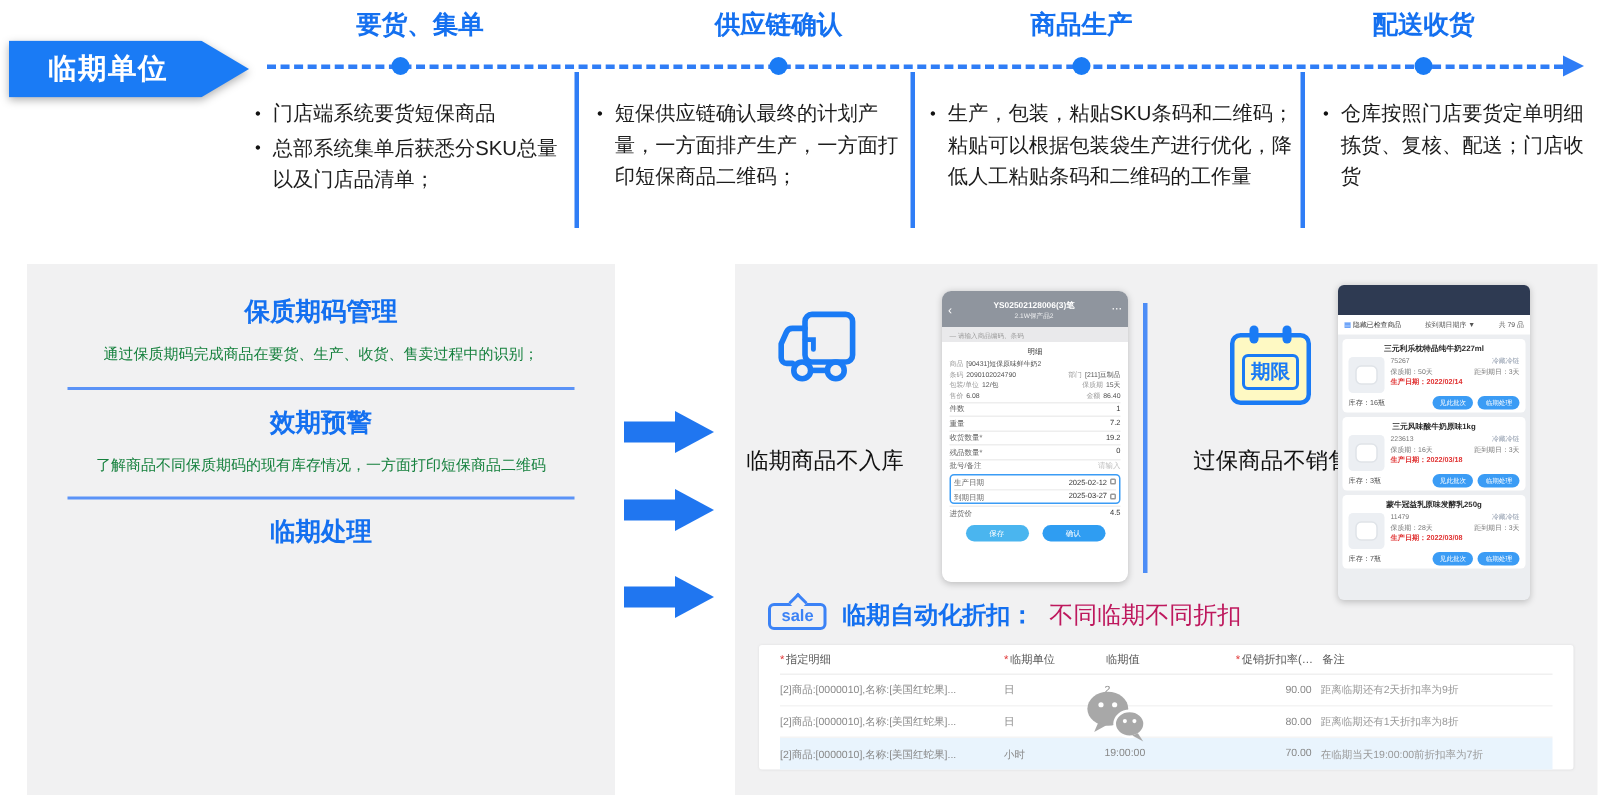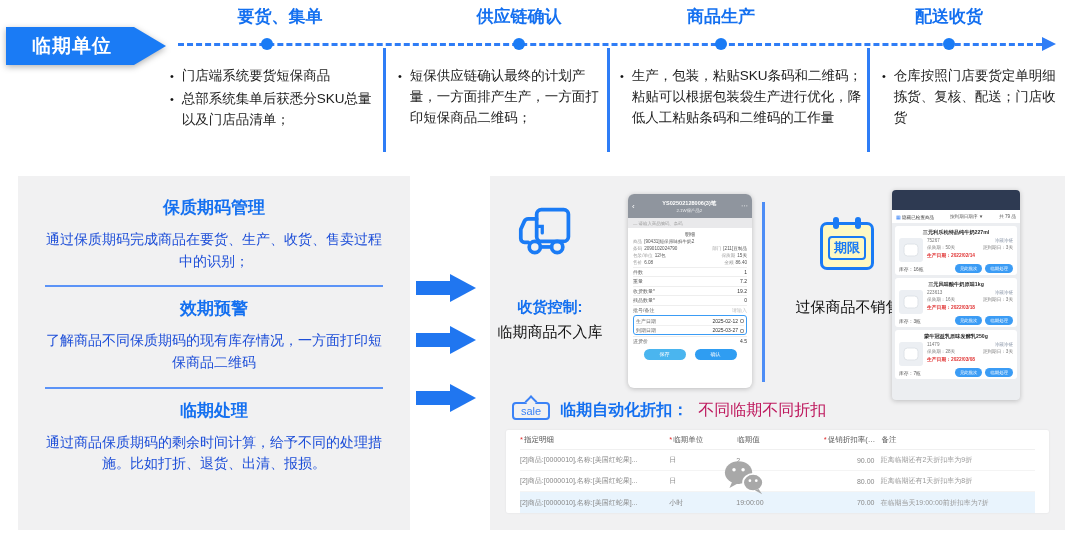--- a/index.html
+++ b/index.html
@@ -21,21 +21,21 @@
     font-size:17px; font-weight:bold; white-space:nowrap; }
   .tl-sep { position:absolute; top:48px; width:3px; height:104px; background:#2f7df6; }
   .stage-bullets { position:absolute; top:66px; list-style:none; }
   .stage-bullets li { display:flex; gap:8px; font-size:13.5px; color:#1c1c1c; line-height:1.55; margin-bottom:2px; }
   .stage-bullets .bmark { font-size:11px; line-height:1.9; color:#111; }
 
   
   .left-panel { position:absolute; left:18px; top:176px; width:392px; height:354px;
     background:#f1f1f2; padding-top:16px; }
   .lp-title { text-align:center; color:#1470f0; font-size:17px; font-weight:bold; margin:4px 0 10px; }
-  .lp-body { text-align:center; font-size:14px; color:#1d4ed8; line-height:1.55; padding:0 24px; }
+  .lp-body { text-align:center; font-size:10px; color:#15803d; line-height:1.55; padding:0 24px; }
   .lp-div { border-top:2px solid #5b93f7; width:86%; margin:13px auto 10px; }
 
   
   .big-arrow { position:absolute; left:416px; width:62px; height:28px; }
   .big-arrow .body { position:absolute; left:0; top:7px; width:34px; height:14px; background:#2076f0; }
   .big-arrow .head { position:absolute; left:34px; top:0; width:0; height:0;
     border-left:26px solid #2076f0; border-top:14px solid transparent; border-bottom:14px solid transparent; }
 
   
   .right-panel { position:absolute; left:490px; top:176px; width:575px; height:354px; background:#f1f1f2; }
@@ -97,21 +97,21 @@
   .p2-prod { color:#e03131; font-weight:bold; font-size:4.8px; }
   .p2-bottom { display:flex; justify-content:space-between; align-items:center; margin-top:2px; }
   .p2-stock { font-size:4.8px; color:#555; }
   .p2-btns { display:flex; gap:3px; }
   .p2-btn { background:#3b9cf5; color:#fff; border:none; border-radius:5px; font-size:4.4px;
     height:9px; padding:0 5px; display:flex; align-items:center; }
 
   
   .sale-row { position:absolute; left:22px; top:224px; display:flex; align-items:center; gap:10px; }
   .sale-tag { position:relative; border:2px solid #3b82f6; border-radius:4px; padding:1px 7px;
-    color:#3b82f6; font-size:11px; font-weight:normal; background:#f1f1f2; }
+    color:#3b82f6; font-size:11px; font-weight:bold; background:#f1f1f2; }
   .sale-tag::before { content:""; position:absolute; left:50%; top:-7px; transform:translateX(-50%) rotate(45deg);
     width:7px; height:7px; border-left:2px solid #3b82f6; border-top:2px solid #3b82f6; background:#f1f1f2; }
   .sale-title { color:#1470f0; font-size:16px; font-weight:bold; }
   .sale-sub { color:#be185d; font-size:16px; }
 
   .disc-table { position:absolute; left:16px; top:254px; width:543px; background:#fff; border-radius:2px;
     box-shadow:0 0 2px rgba(0,0,0,.08); padding:0 14px; }
   .t-row { display:grid; grid-template-columns:29% 13% 17% 11% 30%; align-items:center; }
   .t-head { height:20px; font-size:7.5px; color:#555; border-bottom:1px solid #f0f0f0; }
   .t-head .req { color:#e03131; margin-right:1px; }
@@ -182,21 +182,20 @@
   </ul>
 
   <div class="left-panel">
     <div class="lp-title">保质期码管理</div>
     <div class="lp-body">通过保质期码完成商品在要货、生产、收货、售卖过程中的识别；</div>
     <div class="lp-div"></div>
     <div class="lp-title">效期预警</div>
     <div class="lp-body">了解商品不同保质期码的现有库存情况，一方面打印短保商品二维码</div>
     <div class="lp-div"></div>
     <div class="lp-title">临期处理</div>
-    <div class="lp-body">通过商品保质期码的剩余时间计算，给予不同的处理措施。比如打折、退货、出清、报损。</div>
   </div>
 
   <div class="big-arrow" style="top:274px">
       <div class="body"></div>
       <div class="head"></div>
     </div>
   <div class="big-arrow" style="top:326px">
       <div class="body"></div>
       <div class="head"></div>
     </div>
@@ -211,21 +210,20 @@
       <svg width="60" height="56" viewBox="0 0 64 60" fill="none">
         <rect x="22" y="6" width="34" height="34" rx="5" stroke="#1a7bf5" stroke-width="4"></rect>
         <path d="M22 16 H13 q-3 0 -4.2 2.6 L5 27 v10 a4 4 0 0 0 4 4 h4" stroke="#1a7bf5" stroke-width="4" stroke-linejoin="round" stroke-linecap="round"></path>
         <path d="M22 24 h6 v7" stroke="#1a7bf5" stroke-width="3.5" stroke-linecap="round"></path>
         <circle cx="20" cy="46" r="6" stroke="#1a7bf5" stroke-width="4"></circle>
         <circle cx="44" cy="46" r="6" stroke="#1a7bf5" stroke-width="4"></circle>
         <line x1="26" y1="46" x2="38" y2="46" stroke="#1a7bf5" stroke-width="4"></line>
       </svg>
     </div>
     <div class="ctl-block" style="left:-10px;top:122px">
-      <div class="ctl-title">收货控制:</div>
       <div class="ctl-desc">临期商品不入库</div>
     </div>
 
     <div class="phone1">
       <div class="p1-header">
         <span class="p1-back">‹</span>
         <span class="p1-htitles">
           <div class="p1-title">YS02502128006(3)笔</div>
           <div class="p1-sub">2.1W保产品2</div>
         </span>

